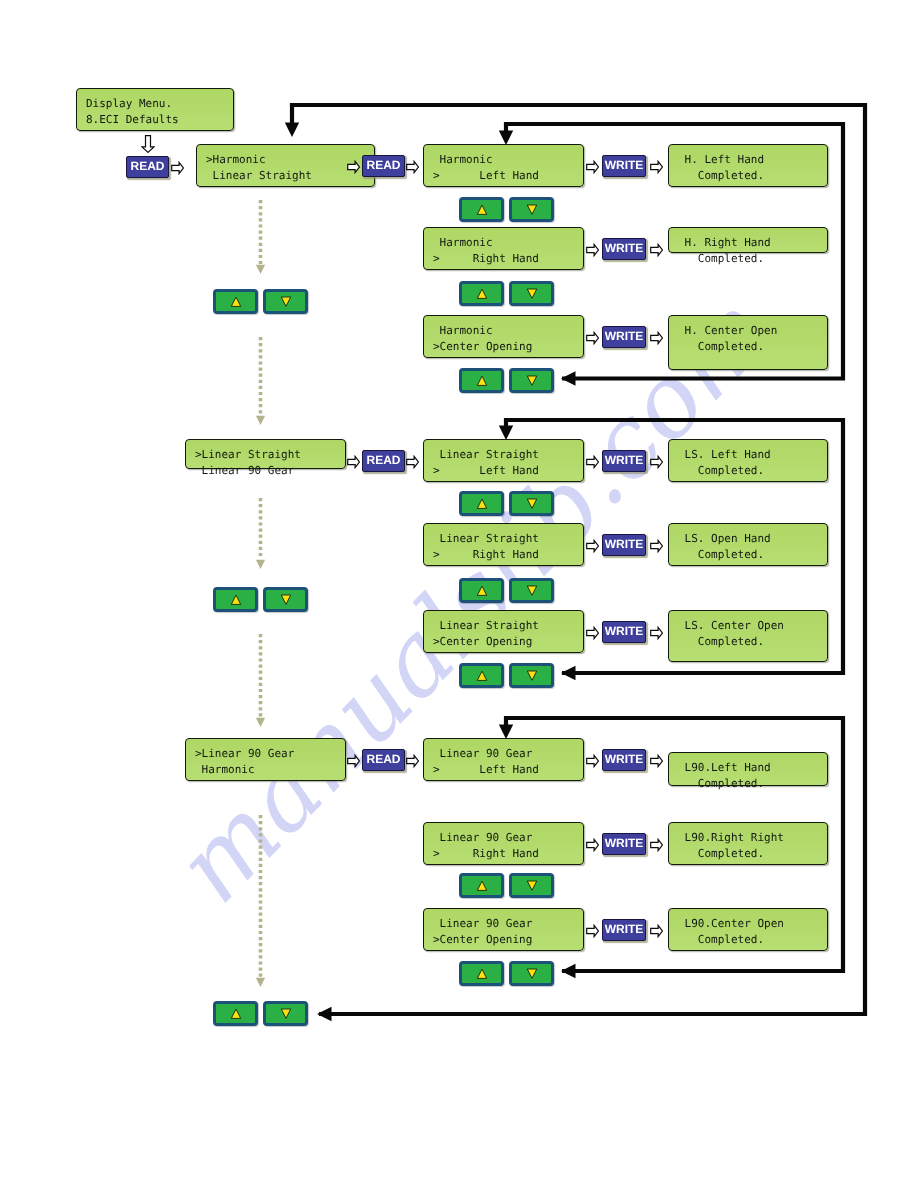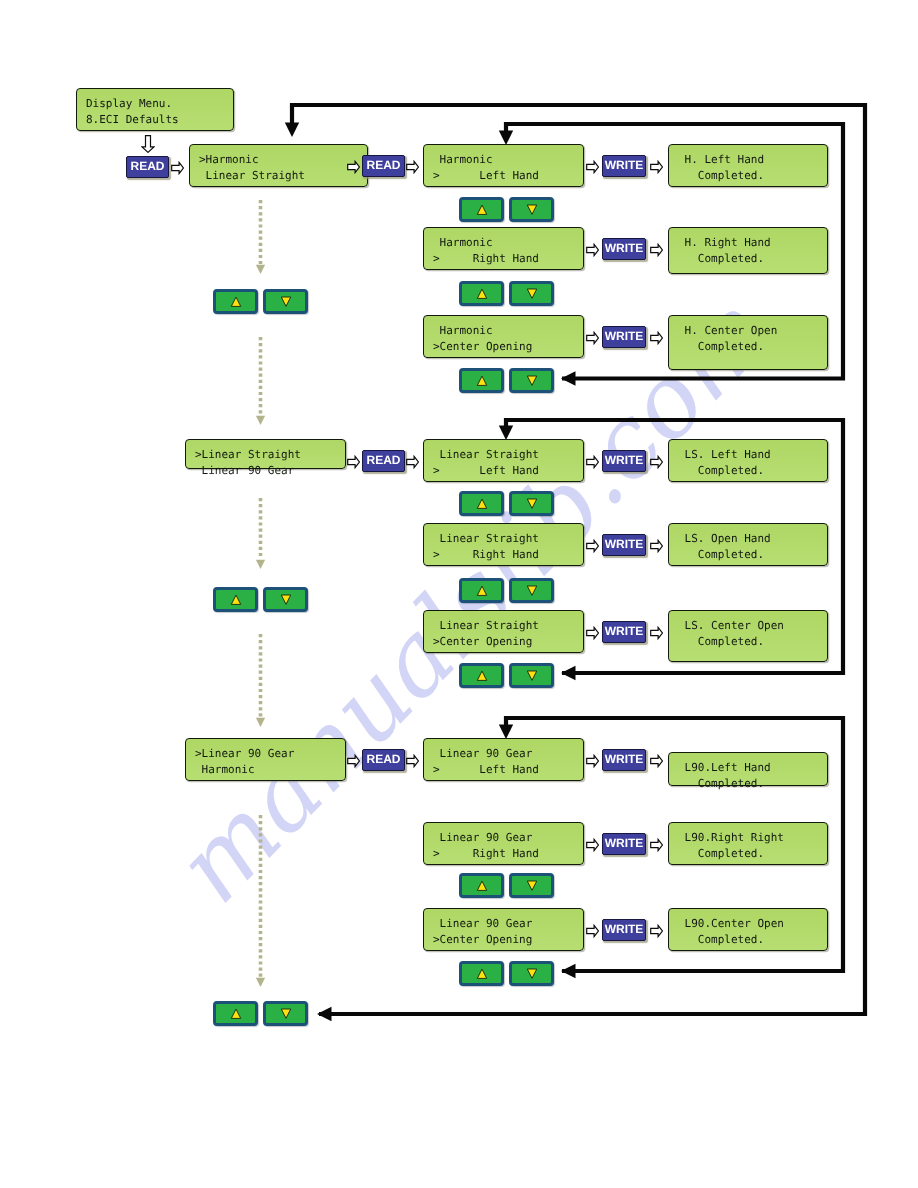--- a/index.html
+++ b/index.html
@@ -76,21 +76,21 @@
   <svg class="conn" style="left:141px;top:135px" width="14" height="18" viewBox="0 0 14 18">
       <path d="M4.5 0.65 H9.5 V11.9 H13.0 L7.0 17.35 L1.0 11.9 H4.5 Z" fill="#fdfdfb" stroke="#0d0d0d" stroke-width="1.2" stroke-linejoin="miter"></path>
     </svg>
   <div class="cmd" style="left:126px;top:156px;width:43px;height:22px;font-size:12px;line-height:18px">
       <span>READ</span>
     </div>
   <svg class="conn" style="left:171px;top:161px" width="13" height="14" viewBox="0 0 13 14">
       <path d="M0.7 4.4 H8.1 V1.4 L12.4 7.0 L8.1 12.6 V9.6 H0.7 Z" fill="#fdfdfb" stroke="#0d0d0d" stroke-width="1.2" stroke-linejoin="miter"></path>
     </svg>
 
-  <div class="lcd" style="left:189px;top:144px;width:179px;height:43px">
+  <div class="lcd" style="left:196px;top:144px;width:179px;height:43px">
       <span class="ln l1">&gt;Harmonic</span>
       <span class="ln l2"> Linear Straight</span>
     </div>
   <svg class="conn" style="left:347px;top:160px" width="13" height="14" viewBox="0 0 13 14">
       <path d="M0.7 4.4 H8.1 V1.4 L12.4 7.0 L8.1 12.6 V9.6 H0.7 Z" fill="#fdfdfb" stroke="#0d0d0d" stroke-width="1.2" stroke-linejoin="miter"></path>
     </svg>
   <div class="cmd" style="left:362px;top:155px;width:43px;height:22px;font-size:12px;line-height:18px">
       <span>READ</span>
     </div>
   <svg class="conn" style="left:406px;top:160px" width="13" height="14" viewBox="0 0 13 14">
@@ -129,21 +129,21 @@
     </div>
   <svg class="conn" style="left:586px;top:243px" width="13" height="14" viewBox="0 0 13 14">
       <path d="M0.7 4.4 H8.1 V1.4 L12.4 7.0 L8.1 12.6 V9.6 H0.7 Z" fill="#fdfdfb" stroke="#0d0d0d" stroke-width="1.2" stroke-linejoin="miter"></path>
     </svg>
   <div class="cmd" style="left:602px;top:238px;width:44px;height:22px;font-size:12px;line-height:18px">
       <span>WRITE</span>
     </div>
   <svg class="conn" style="left:650px;top:243px" width="13" height="14" viewBox="0 0 13 14">
       <path d="M0.7 4.4 H8.1 V1.4 L12.4 7.0 L8.1 12.6 V9.6 H0.7 Z" fill="#fdfdfb" stroke="#0d0d0d" stroke-width="1.2" stroke-linejoin="miter"></path>
     </svg>
-  <div class="lcd" style="left:668px;top:227px;width:160px;height:47px">
+  <div class="lcd" style="left:668px;top:227px;width:160px;height:26px">
       <span class="ln l1"> H. Right Hand</span>
       <span class="ln l2">   Completed.</span>
     </div>
   <div class="key up" style="left:459px;top:281px">
       <svg width="12" height="13" viewBox="0 0 12 13">
         <path d="M6.0 10.9 L1.3 10.9 L6.0 1.6 L10.7 10.9 Z" fill="#ffe011" stroke="#11260c" stroke-width="0.9" stroke-linejoin="miter"></path>
       </svg>
     </div>
   <div class="key down" style="left:509px;top:281px">
       <svg width="12" height="13" viewBox="0 0 12 13">

